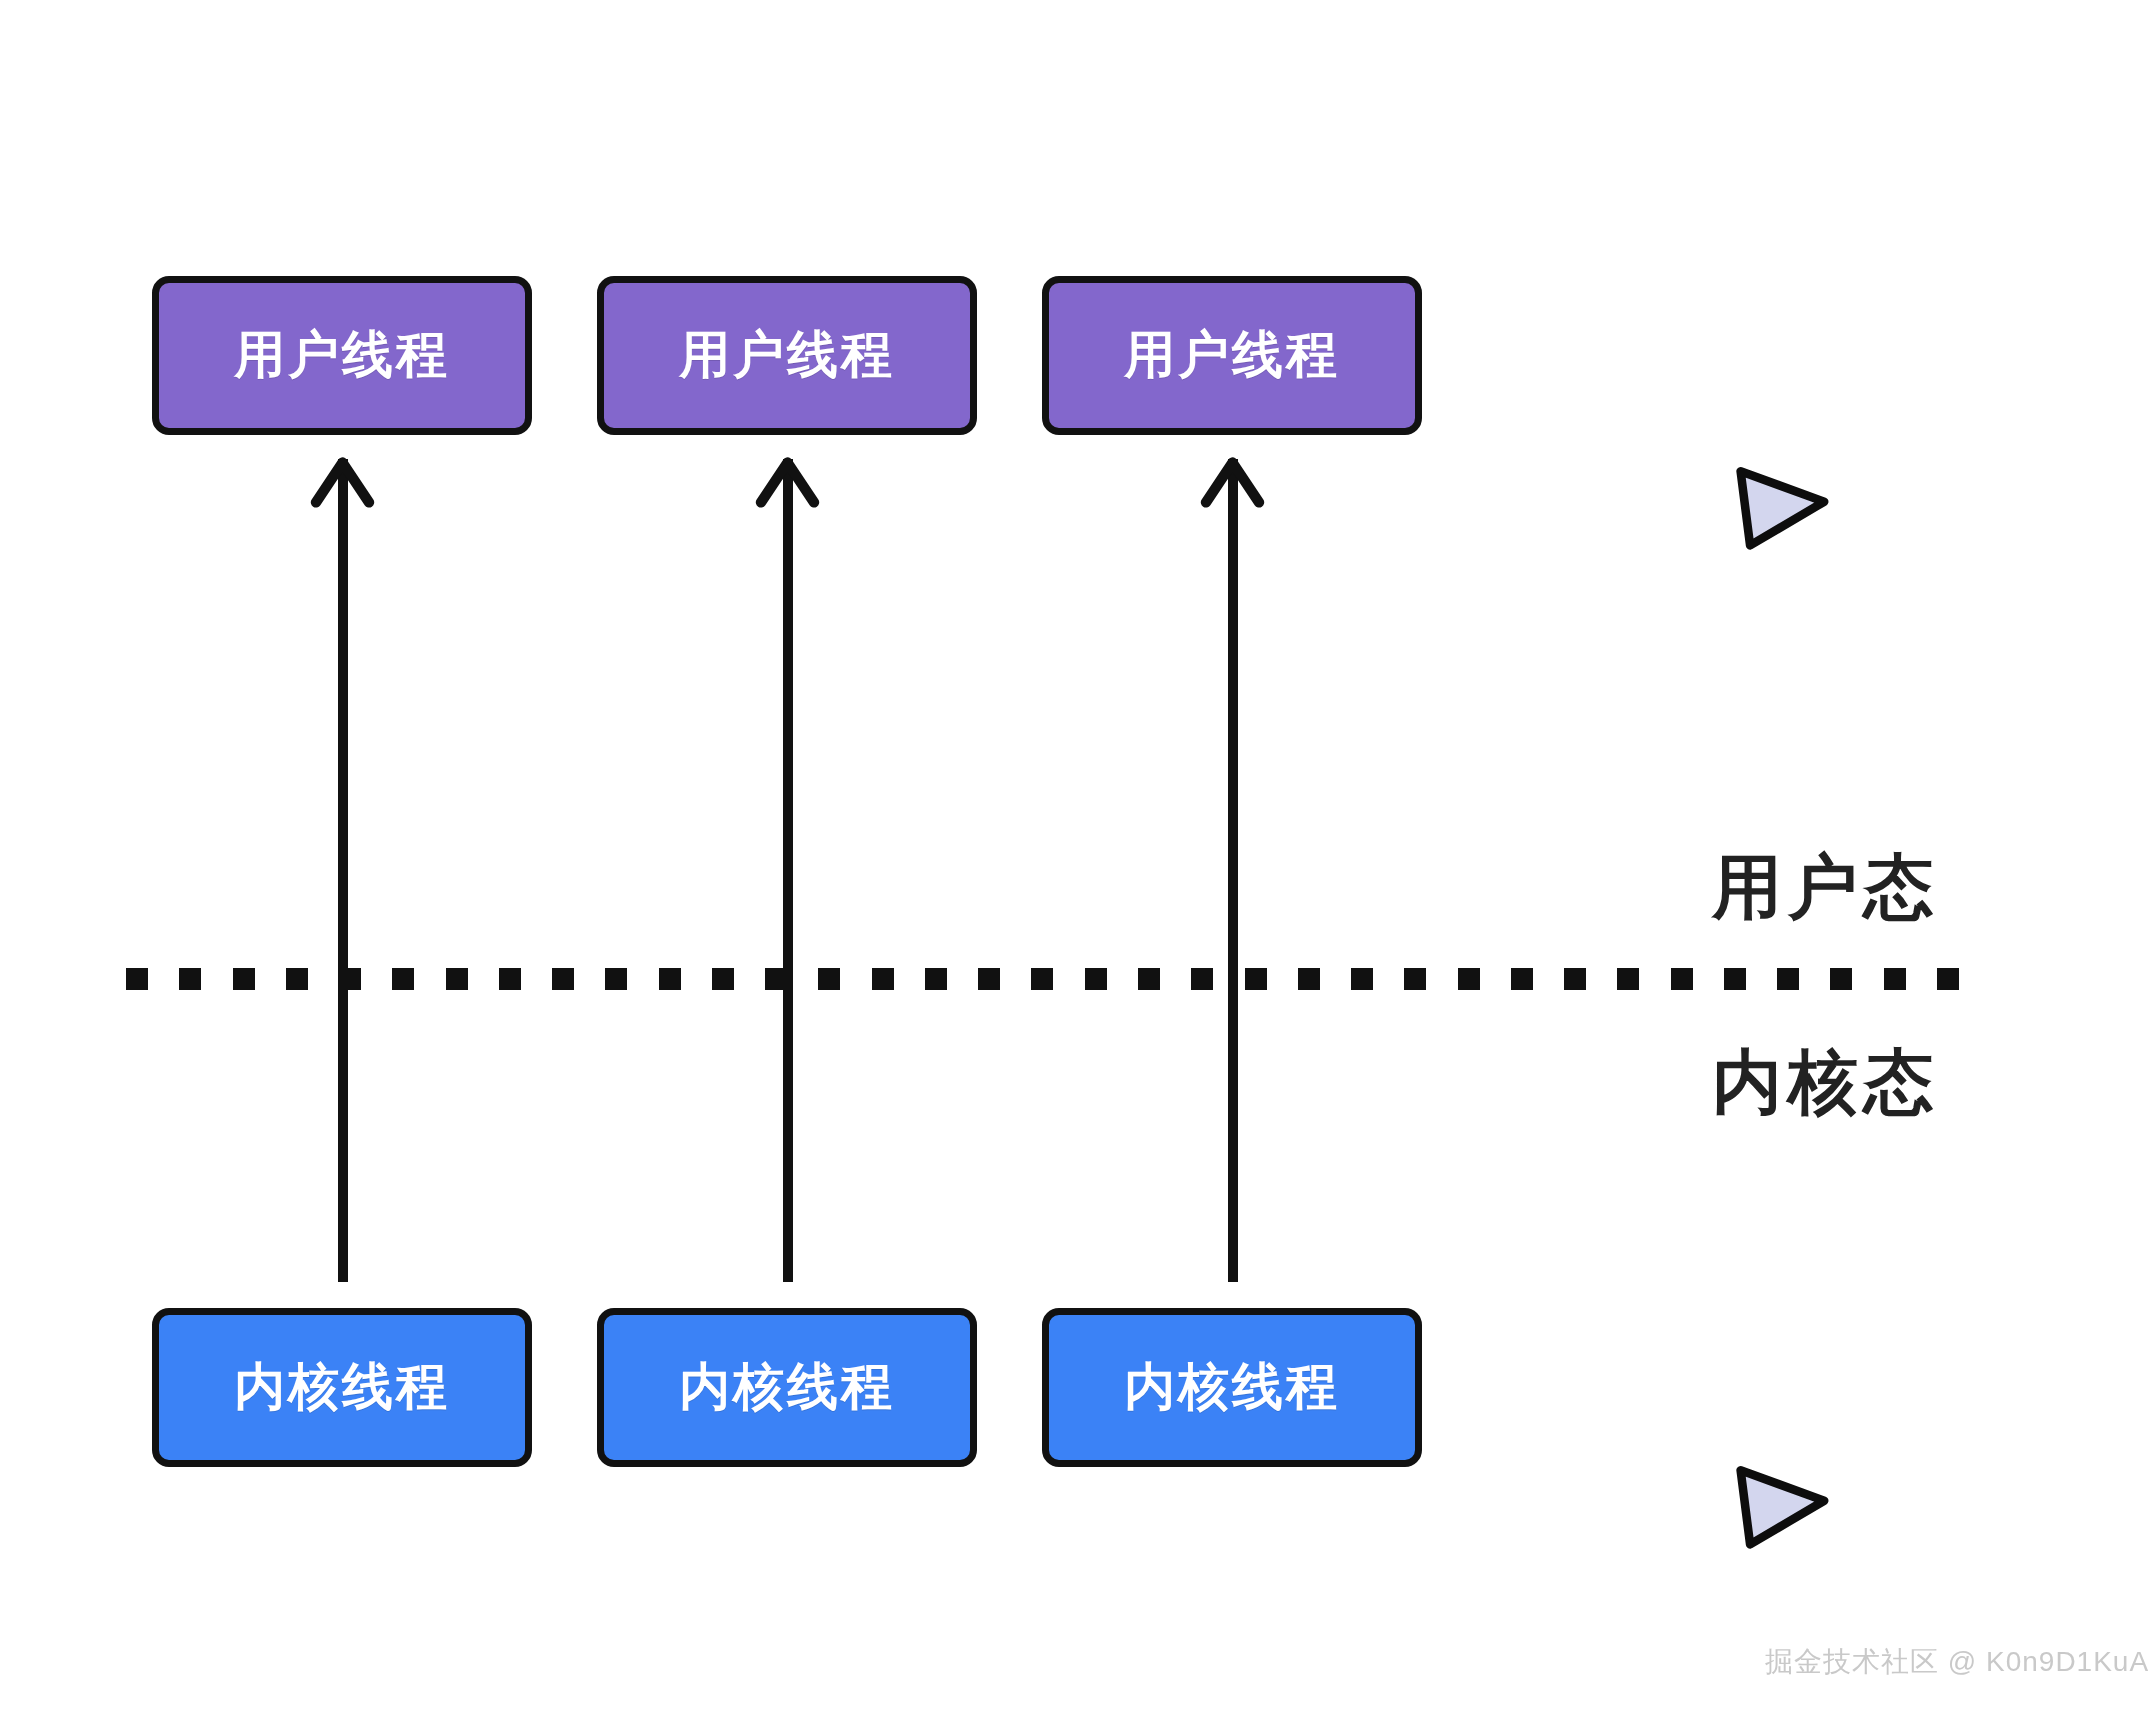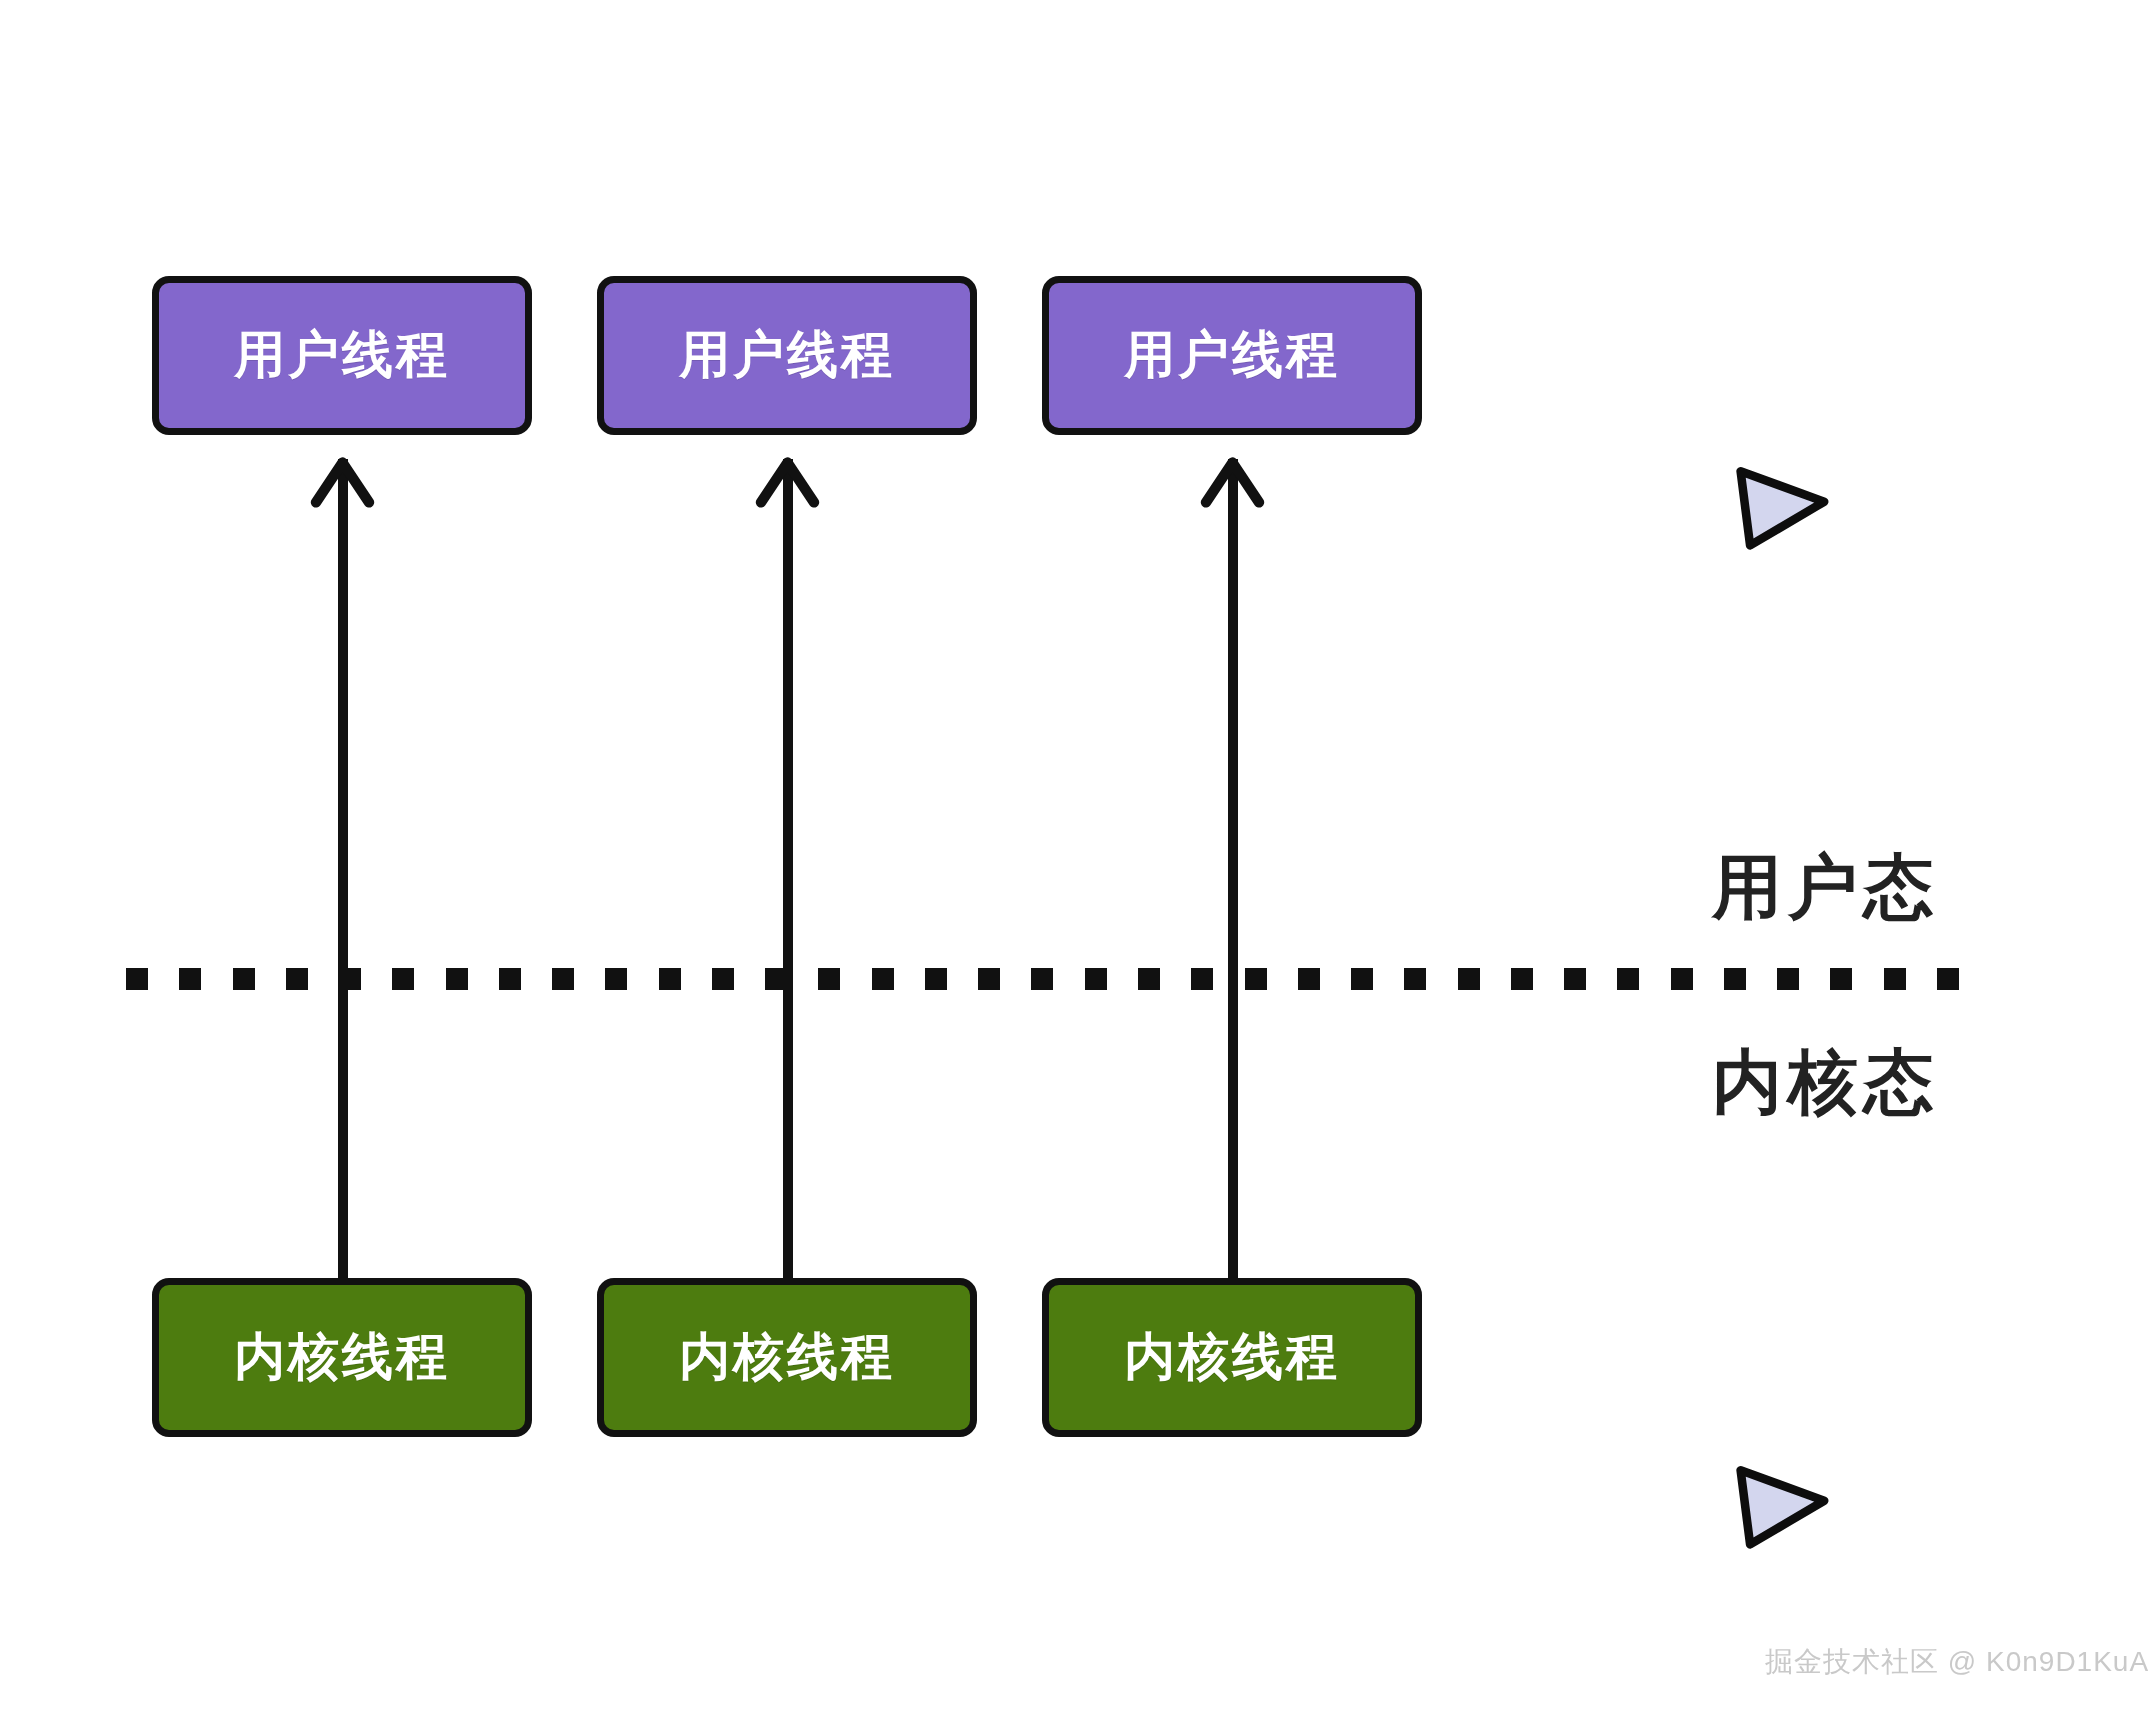--- a/index.html
+++ b/index.html
@@ -9,21 +9,21 @@
   #stage{position:absolute;left:0;top:4px;width:2150px;height:1716px;}
   #zone-user{left:107px;top:88px;width:1341px;height:795px;}
   #zone-kernel{left:107px;top:1082px;width:1341px;height:542px;}
 
   
   .tbox{position:absolute;box-sizing:border-box;border:7.6px solid #111111;
         border-radius:17px;display:flex;align-items:center;justify-content:center;
         color:#ffffff;font-weight:bold;font-size:51px;letter-spacing:2.9px;
         text-shadow:0 1px 0 rgba(0,0,0,.12);}
   .tbox.user{background:#8367cc;}
-  .tbox.kernel{background:#4d7c0f;}
+  .tbox.kernel{background:#3b82f6;margin-top:30px;}
 
   .u0{left:152px;} .u1{left:597px;} .u2{left:1042px;}
   .tbox.user{top:272px;width:380px;height:159px;}
   .tbox.kernel{top:1274px;width:380px;height:159px;}
   .k0{left:152px;} .k1{left:597px;} .k2{left:1042px;}
 
   
   .arrow{position:absolute;width:9.5px;background:#111111;}
   .arrow .head{position:absolute;left:-27.6px;top:-3.8px;width:65px;height:53px;}
   .a0{left:338px;} .a1{left:783px;} .a2{left:1228px;}

